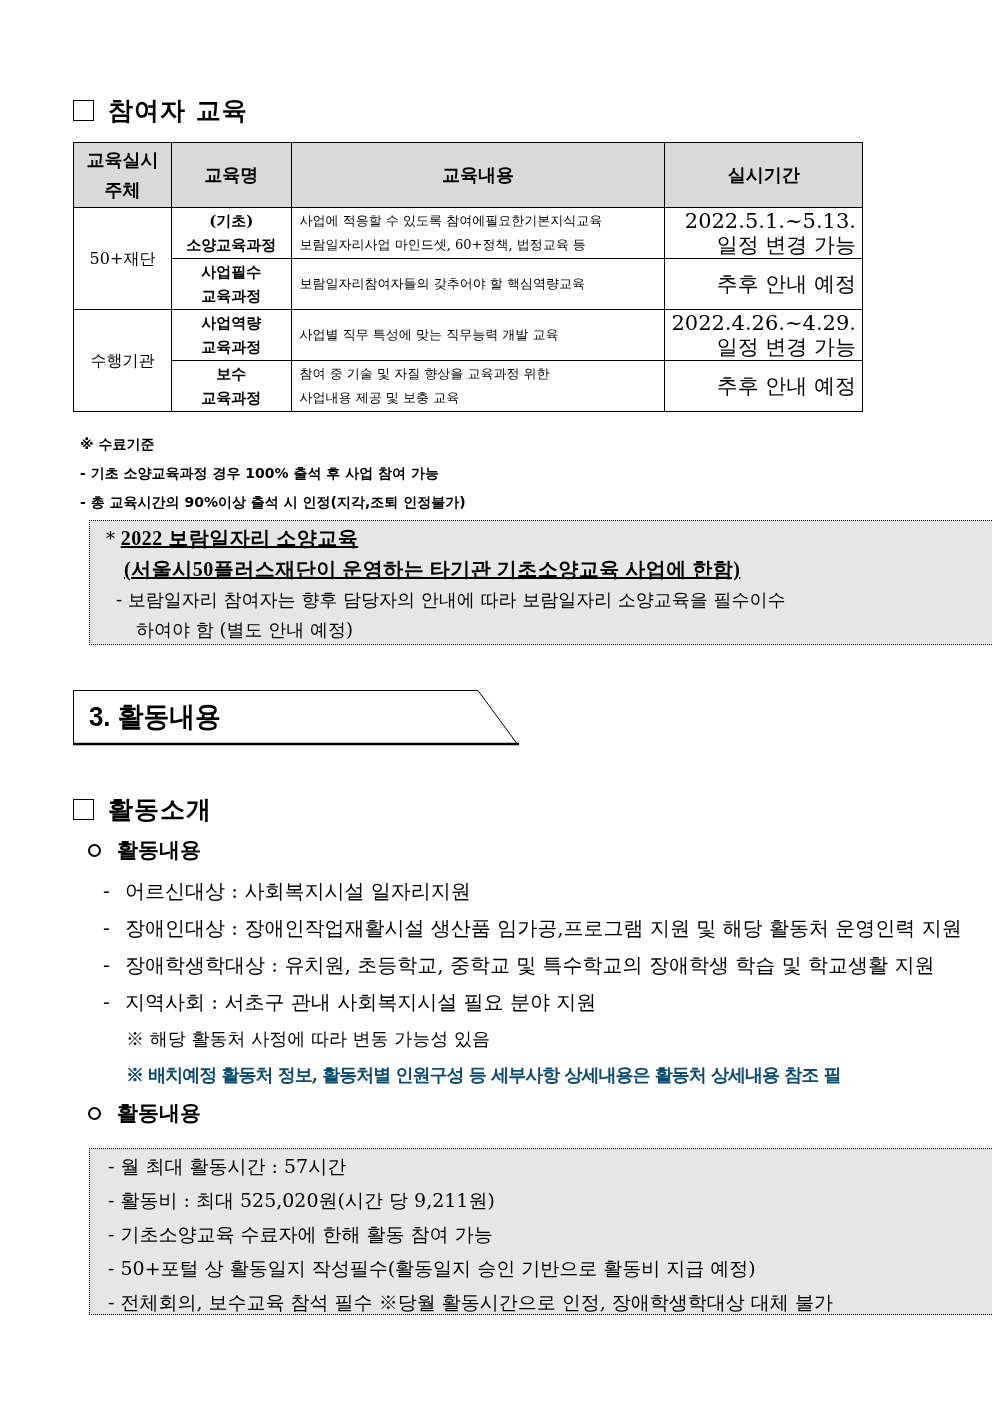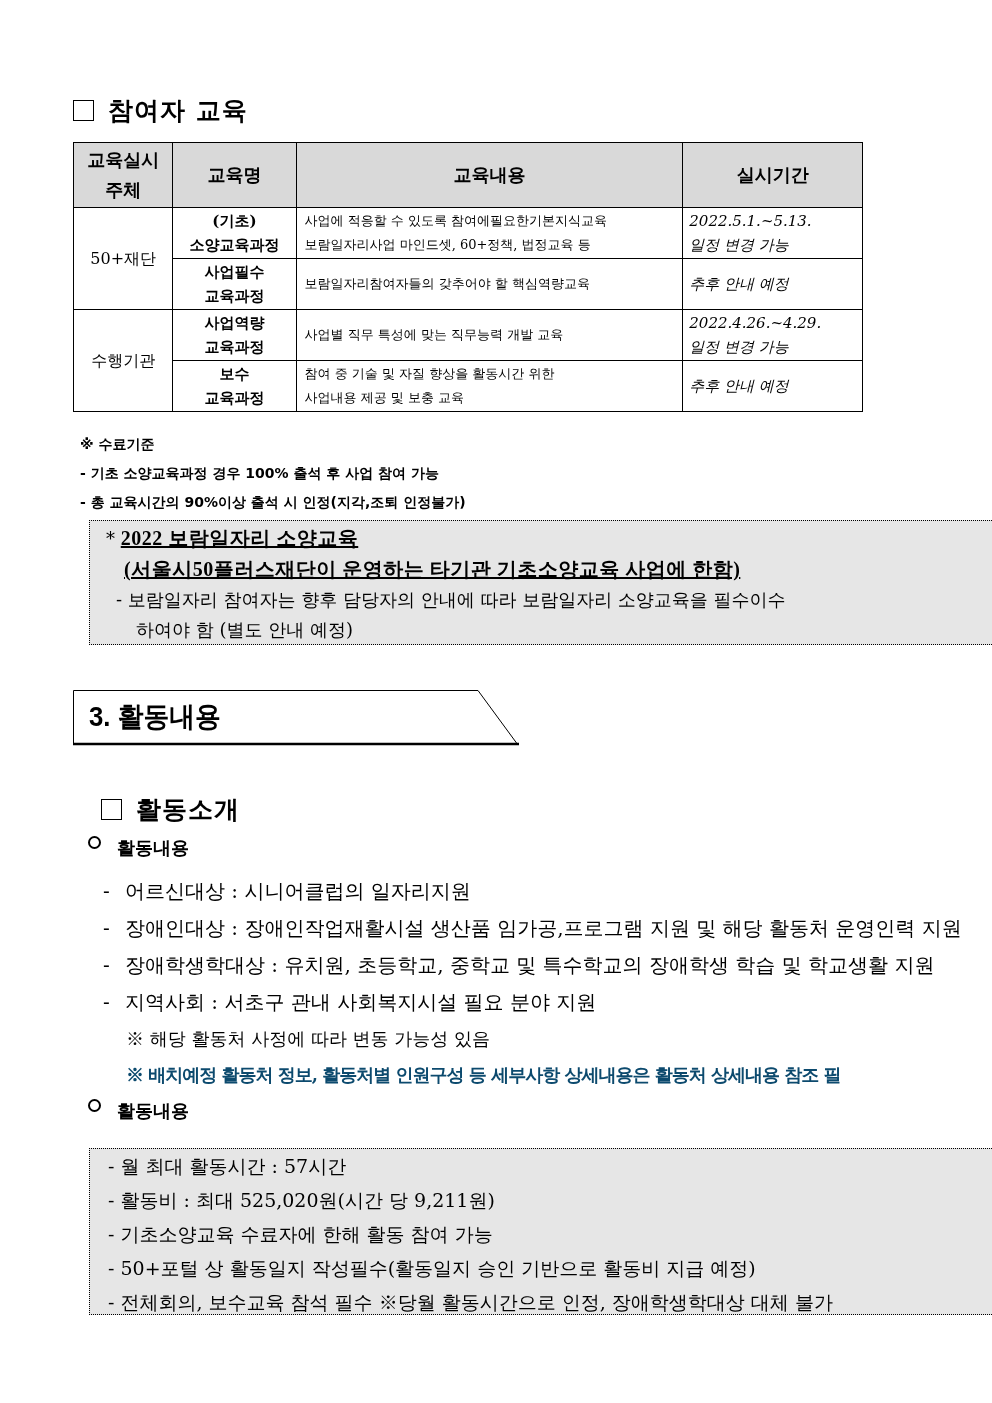--- a/index.html
+++ b/index.html
@@ -54,21 +54,21 @@
       background: #d9d9d9;
       font-weight: bold;
       font-size: 18px;
       height: 64px;
       text-align: center;
       line-height: 30px;
     }
     table.edu td.org { text-align: center; font-size: 16px; }
     table.edu td.name { text-align: center; font-weight: bold; font-size: 15px; line-height: 24px; }
     table.edu td.content { text-align: left; padding-left: 8px; font-size: 13px; line-height: 24px; }
-    table.edu td.period { text-align: left; font-size: 15px; line-height: 24px; font-style: italic; }
+    table.edu td.period { text-align: right; font-size: 21px; line-height: 24px; }
     .cell-line { display: block; }
 
     
     .criteria {
       position: absolute;
       left: 80px;
       top: 430px;
       font-family: "DejaVu Sans", "Liberation Sans", sans-serif;
       font-weight: bold;
       font-size: 14px;
@@ -121,23 +121,23 @@
       font-size: 28px;
       letter-spacing: 0px;
       transform: scaleX(0.92);
       transform-origin: left center;
     }
 
     
     .circ-heading {
       position: absolute;
       display: flex;
-      align-items: flex-start;
+      align-items: center;
       font-family: "DejaVu Sans", "Liberation Sans", sans-serif;
-      font-size: 18px;
+      font-size: 21px;
       font-weight: bold;
     }
     .circ {
       width: 13px;
       height: 13px;
       border: 2px solid #000;
       border-radius: 50%;
       margin-right: 16px;
       box-sizing: border-box;
     }
@@ -242,21 +242,21 @@
         <span class="cell-line">일정 변경 가능</span>
       </td>
     </tr>
 
     <tr style="height:51px;">
       <td class="name">
         <span class="cell-line">보수</span>
         <span class="cell-line">교육과정</span>
       </td>
       <td class="content">
-        <span class="cell-line">참여 중 기술 및 자질 향상을 활동시간 위한</span>
+        <span class="cell-line">참여 중 기술 및 자질 향상을 교육과정 위한</span>
         <span class="cell-line">사업내용 제공 및 보충 교육</span>
       </td>
       <td class="period">추후 안내 예정</td>
     </tr>
   </tbody>
 </table>
 
 <div class="criteria">
   <div>※ 수료기준</div>
   <div>- 기초 소양교육과정 경우 100% 출석 후 사업 참여 가능</div>
@@ -276,34 +276,34 @@
 </div>
 
 <div class="banner">
   <svg width="446" height="56" viewBox="0 0 446 56">
     <polyline points="0.5,55 0.5,0.5 405,0.5 445,55" fill="none" stroke="#000" stroke-width="1"></polyline>
     <line x1="0" y1="54" x2="446" y2="54" stroke="#000" stroke-width="2.5"></line>
   </svg>
   <div class="banner-title">3. 활동내용</div>
 </div>
 
-<div class="abs sq-heading" style="left:73px; top:793px;margin-left:28px;">
+<div class="abs sq-heading" style="left:73px; top:793px;">
   <span class="sq-box"></span>
   <span>활동소개</span>
 </div>
 
 <div class="circ-heading" style="left:88px; top:836px;">
   <span class="circ"></span>
   <span>활동내용</span>
 </div>
 
 <div class="dash-list">
   <div class="item">
       <span class="dash">-</span>
-      <span>어르신대상 : 시니어클럽의 일자리지원</span>
+      <span>어르신대상 : 사회복지시설 일자리지원</span>
     </div>
   <div class="item">
       <span class="dash">-</span>
       <span>장애인대상 : 장애인작업재활시설 생산품 임가공,프로그램 지원 및 해당 활동처 운영인력 지원</span>
     </div>
   <div class="item">
       <span class="dash">-</span>
       <span>장애학생학대상 : 유치원, 초등학교, 중학교 및 특수학교의 장애학생 학습 및 학교생활 지원</span>
     </div>
   <div class="item">

